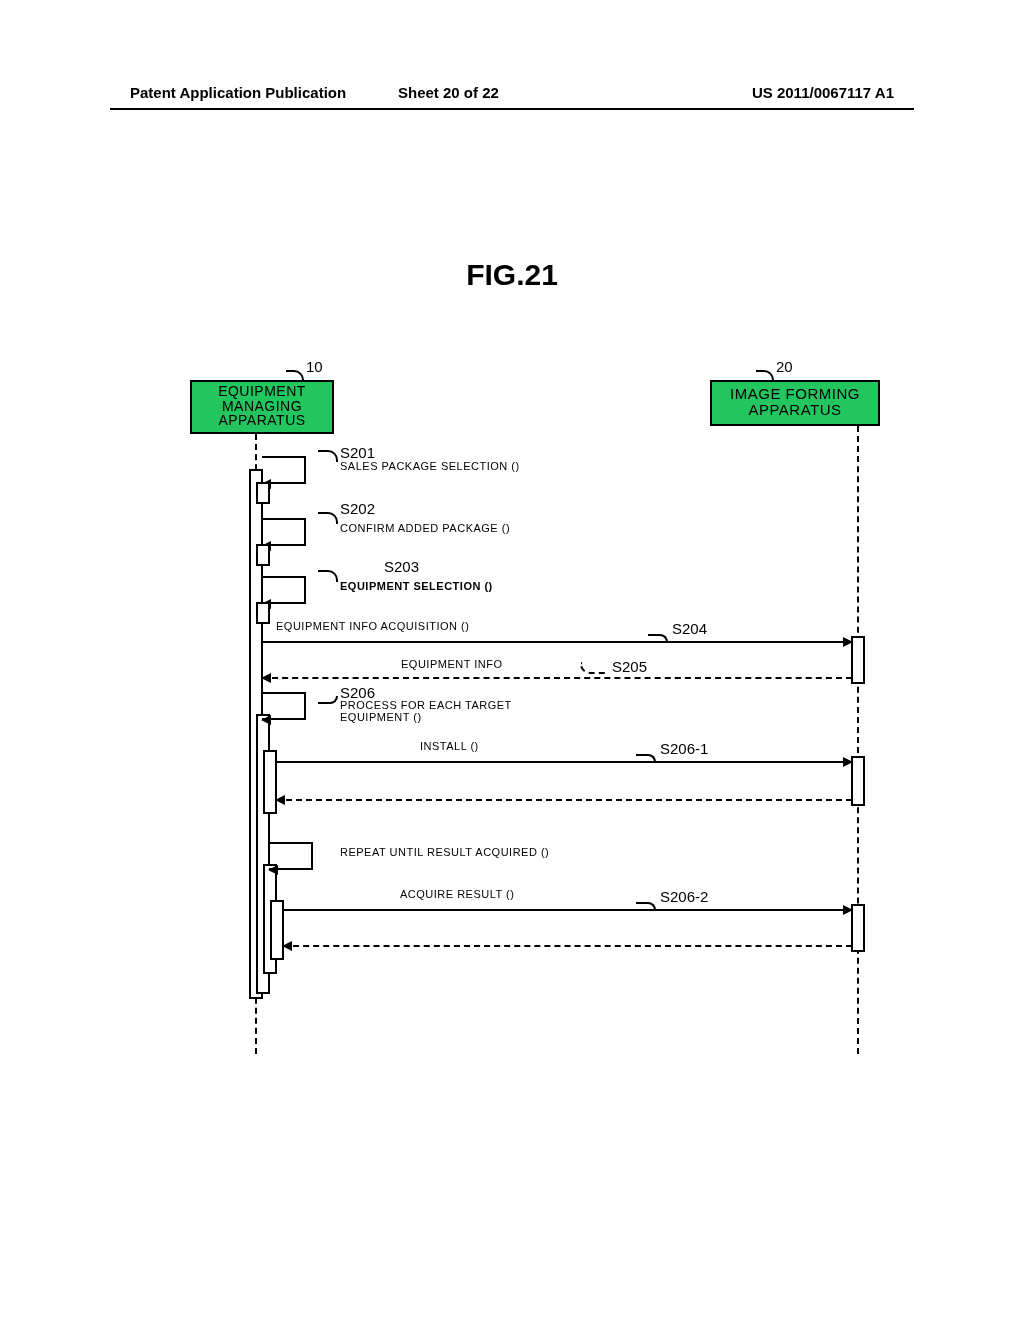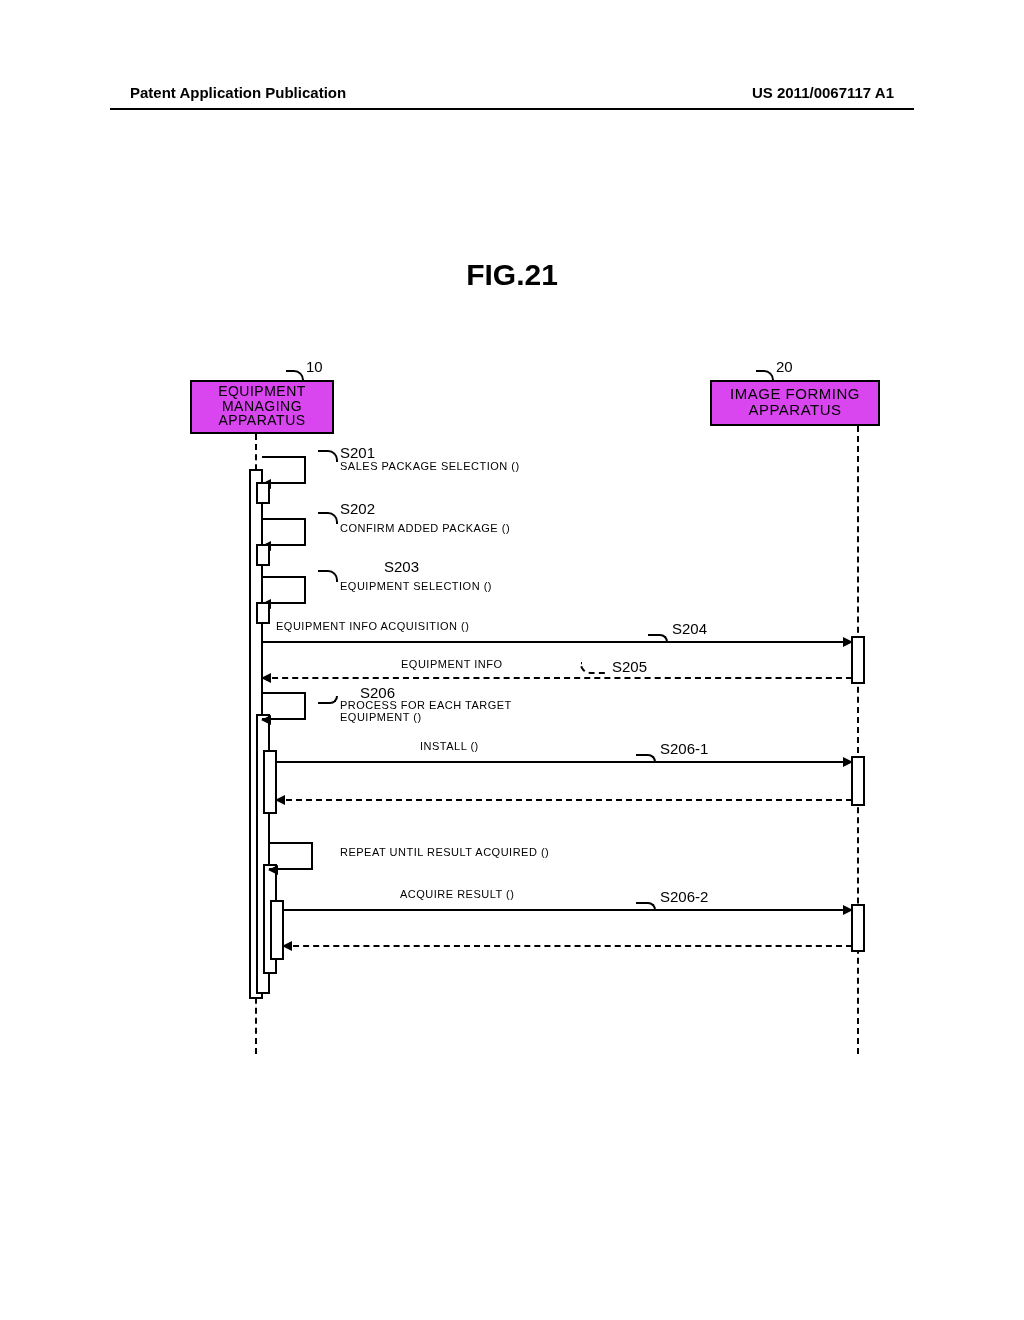--- a/index.html
+++ b/index.html
@@ -43,21 +43,21 @@
   .diagram {
     position: absolute;
     top: 352px;
     left: 190px;
     width: 690px;
     height: 700px;
   }
   
   .box {
     position: absolute;
-    background: #d946ef;
+    background: #22c55e;
     border: 2px solid #000;
     text-align: center;
     font-size: 14px;
     line-height: 1.05;
     padding: 2px 4px;
     letter-spacing: 0.5px;
   }
   .box-left {
     top: 28px; left: 0; width: 144px; height: 54px;
   }
@@ -141,20 +141,21 @@
      border-bottom: 2px dashed #000;
      border-left: 2px dashed #000;
      border-radius: 0 0 0 10px;
    }
 </style>
 </head>
 <body>
 
 <div class="header-row">
   <div class="pubtype">Patent Application Publication</div>
+  <div class="sheet">Sheet 20 of 22</div>
   <div class="pubnum">US 2011/0067117 A1</div>
 </div>
 <div class="header-rule"></div>
 
 <div class="figtitle">FIG.21</div>
 
 <div class="diagram">
 
   <div class="ref" style="top:6px; left:116px;">10</div>
   <div class="leader" style="top:18px; left:96px; width:18px; height:10px;"></div>
@@ -199,21 +200,21 @@
   <div class="activation" style="top:192px; left:66px; height:22px;"></div>
 
   <div class="selfmsg" style="top:224px; left:72px; width:44px; height:28px;">
     <div class="top"></div>
       <div class="side"></div>
       <div class="bot"></div>
       <div class="head"></div>
   </div>
   <div class="ref" style="top:206px; left:150px;margin-left:44px;">S203</div>
   <div class="leader" style="top:218px; left:128px;"></div>
-  <div class="msg-label" style="top:228px; left:150px;">EQUIPMENT SELECTION ()</div>
+  <div class="msg-label" style="top:228px; left:150px;font-weight:bold;">EQUIPMENT SELECTION ()</div>
   <div class="activation" style="top:250px; left:66px; height:22px;"></div>
 
   <div class="arrow" style="top:290px; left:72px; width:590px;">
     <div class="shaft-solid"></div>
     <div class="arrowhead right"></div>
   </div>
   <div class="msg-label" style="top:268px; left:86px;">EQUIPMENT INFO ACQUISITION ()</div>
   <div class="ref" style="top:268px; left:482px;">S204</div>
   <div class="leader" style="top:282px; left:458px; width:20px; height:8px;"></div>
   <div class="activation" style="top:284px; left:661px; height:48px;"></div>
@@ -226,21 +227,21 @@
   <div class="ref" style="top:306px; left:422px;">S205</div>
   <div class="leader-dash" style="top:310px; left:390px;"></div>
 
   <div class="activation" style="top:362px; left:66px; height:280px;"></div>
   <div class="selfmsg" style="top:340px; left:72px; width:44px; height:28px;">
     <div class="top"></div>
       <div class="side"></div>
       <div class="bot"></div>
       <div class="head"></div>
   </div>
-  <div class="ref" style="top:332px; left:150px;margin-left:20px;">S206</div>
+  <div class="ref" style="top:332px; left:150px;">S206</div>
   <div class="leader" style="top:344px; left:128px; border-top:none; border-bottom:2px solid #000; border-radius:0 0 10px 0; height:8px;"></div>
   <div class="msg-label" style="top:348px; left:150px; line-height:1.05;">
     <div>PROCESS FOR EACH TARGET</div>
     <div>EQUIPMENT ()</div>
   </div>
 
   <div class="activation" style="top:398px; left:73px; height:64px;"></div>
   <div class="arrow" style="top:410px; left:86px; width:576px;">
     <div class="shaft-solid"></div>
     <div class="arrowhead right"></div>

